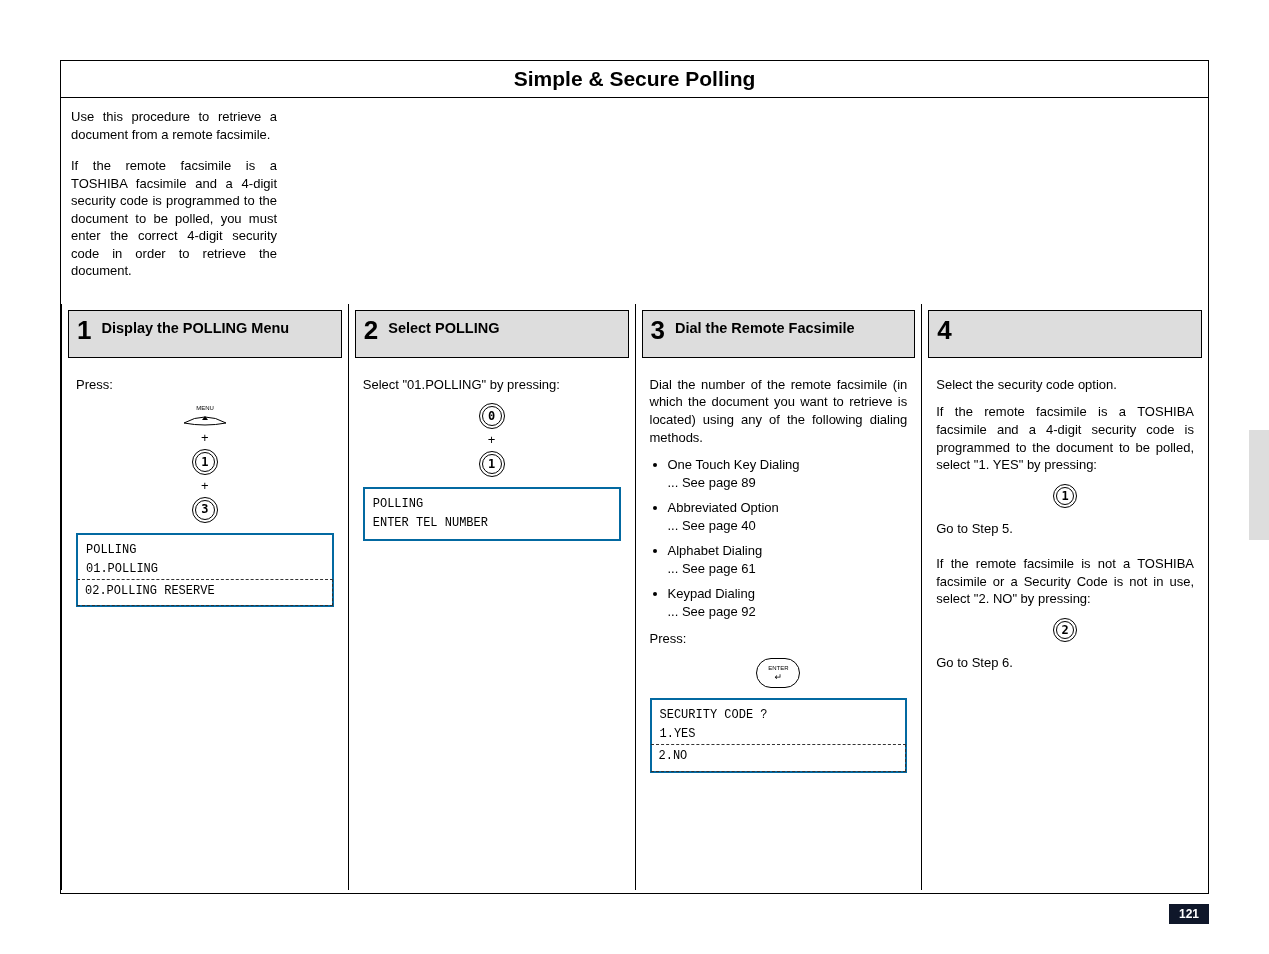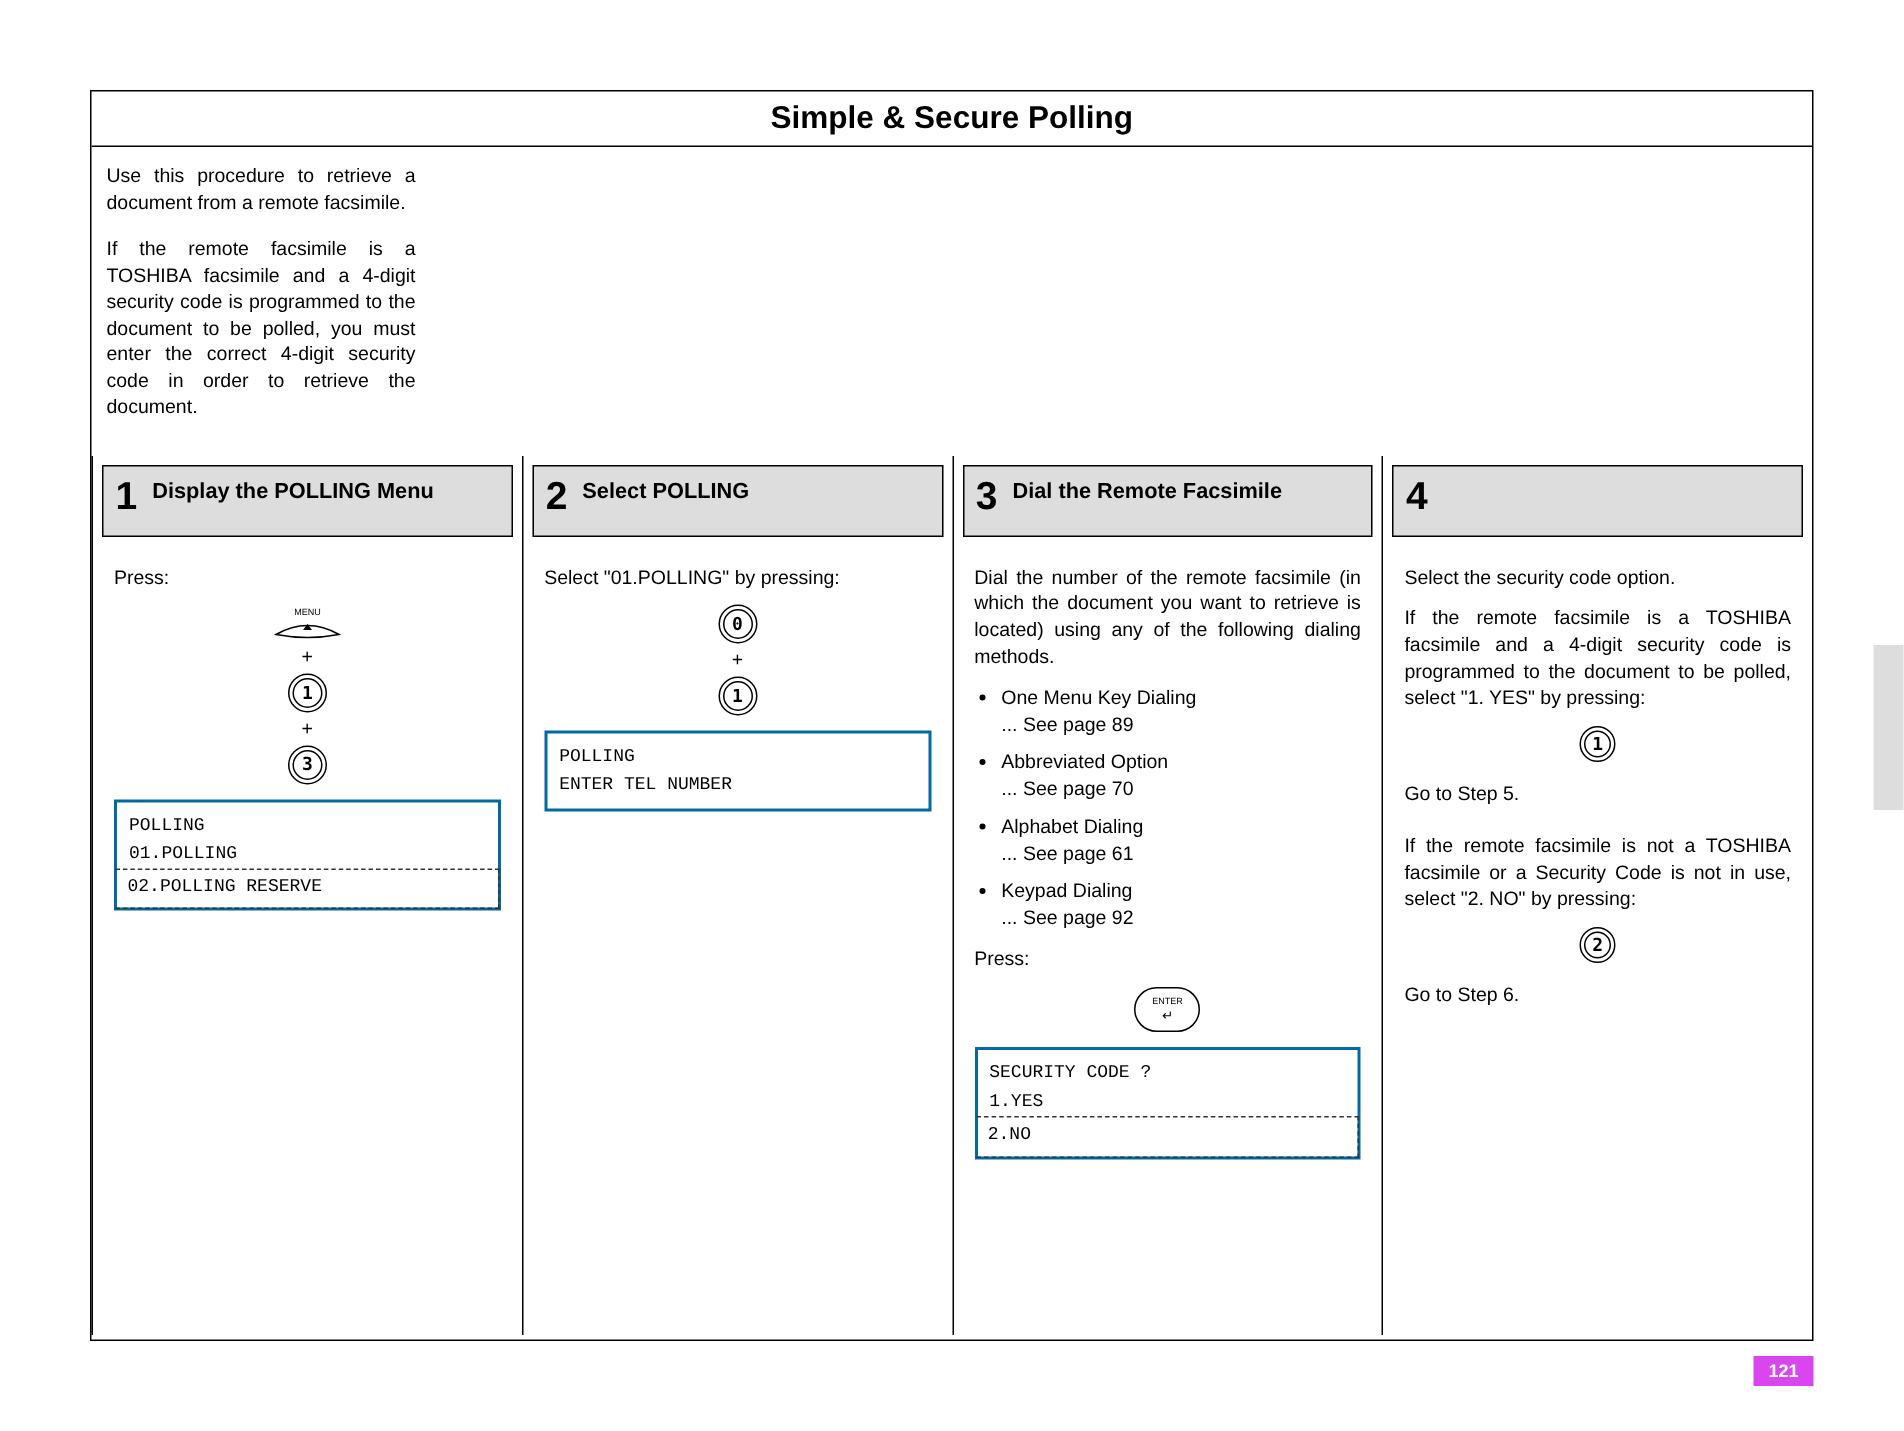--- a/index.html
+++ b/index.html
@@ -157,21 +157,21 @@
     font-size: 6px;
     text-align: center;
     padding-top: 6px;
     line-height: 1.2;
     font-family: Arial, sans-serif;
   }
   .page-num {
     position: absolute;
     right: 60px;
     bottom: 30px;
-    background: #d946ef;
+    background: #0f172a;
     color: #fff;
     font-weight: bold;
     font-size: 12px;
     padding: 3px 10px;
   }
   .side-tab {
     position: absolute;
     right: 0;
     top: 430px;
     width: 20px;
@@ -268,26 +268,26 @@
 
       <div class="step">
         <div class="step-header">
           <div class="step-num">3</div>
           <div class="step-title">Dial the Remote Facsimile</div>
         </div>
         <div class="step-body">
           <p>Dial the number of the remote facsimile (in which the document you want to retrieve is located) using any of the following dialing methods.</p>
           <ul class="dial-list">
             <li>
-              <span>One Menu Key Dialing</span><br>
+              <span>One Touch Key Dialing</span><br>
               <span>... See page 89</span>
             </li>
             <li>
               <span>Abbreviated Option</span><br>
-              <span>... See page 70</span>
+              <span>... See page 40</span>
             </li>
             <li>
               <span>Alphabet Dialing</span><br>
               <span>... See page 61</span>
             </li>
             <li>
               <span>Keypad Dialing</span><br>
               <span>... See page 92</span>
             </li>
           </ul>

